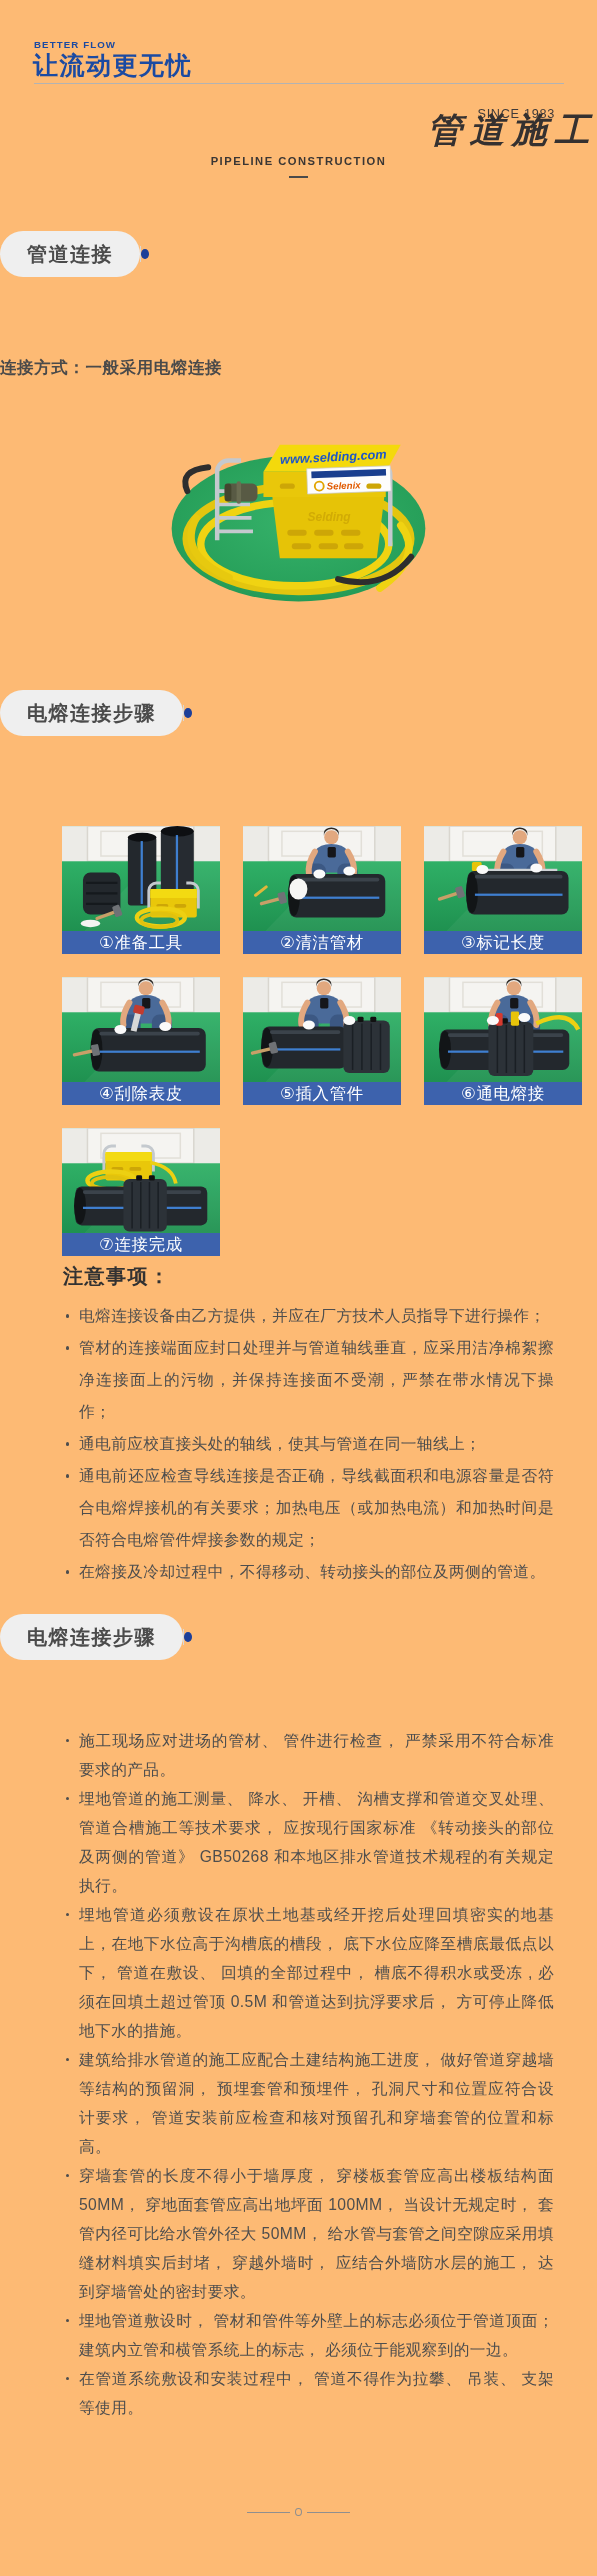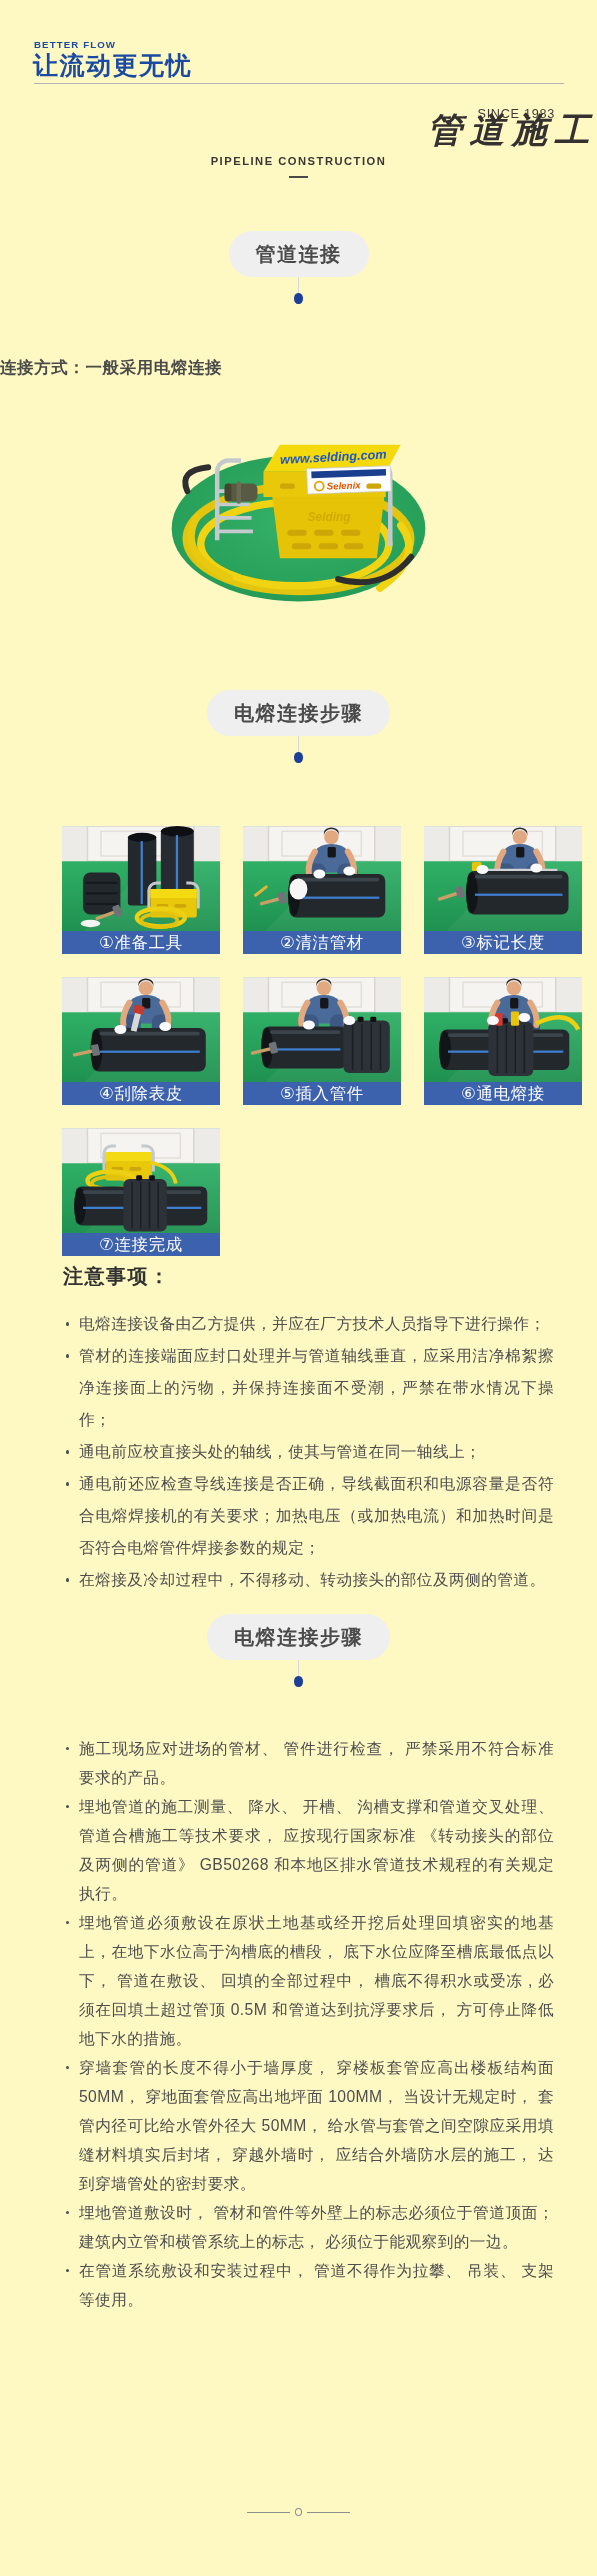--- a/index.html
+++ b/index.html
@@ -6,59 +6,59 @@
     --brand-blue:#1b4aa2;
     --navy-dot:#1c3f99;
     --caption-blue:#3d62ad;
     --pill-gray:#efefef;
     --text-dark:#4e4e4e;
   }
   *{margin:0;padding:0;box-sizing:border-box;}
   html,body{background:#ffffff;}
   body{font-family:"Liberation Sans","DejaVu Sans",sans-serif;}
   #page{
-    position:relative;width:597px;height:2576px;margin:0 auto;background:#fef9c3;
+    position:relative;width:597px;height:2576px;margin:0 auto;background:#fdba74;
     outline:0.7px solid #c9c9c9;outline-offset:-0.7px;overflow:hidden;
   }
   
   .tagline{position:absolute;left:34px;top:39px;font-size:9.7px;font-weight:700;
     color:var(--brand-blue);letter-spacing:1.1px;}
   .logo{position:absolute;left:33px;top:49px;font-size:25px;font-weight:900;
     color:var(--brand-blue);letter-spacing:1.5px;}
   .since{position:absolute;right:42px;top:60px;font-size:12.7px;color:#3f3a39;letter-spacing:0.7px;margin-top:47px;}
   .header-rule{position:absolute;left:34px;top:83px;width:530px;height:0.7px;background:#b3b3b3;}
   
   .title-zh{position:absolute;left:0;top:107px;width:100%;text-align:right;
     font-size:35px;font-weight:800;color:#353130;letter-spacing:7.5px;text-indent:7.5px;font-style:italic;}
   .title-en{position:absolute;left:0;top:155px;width:100%;text-align:center;
     font-size:11.2px;font-weight:600;color:#3a3634;letter-spacing:1.5px;}
   .title-dash{position:absolute;left:50%;top:176px;width:19.4px;height:2.2px;margin-left:-9.7px;background:#4a4a4a;}
   
-  .badge-wrap{position:absolute;left:0;width:100%;display:flex;flex-direction:column;align-items:center;}
+  .badge-wrap{position:absolute;left:0;width:100%;display:flex;align-items:center;}
   .badge-pill{background:var(--pill-gray);color:#4b4b4b;font-size:20px;font-weight:700;
     letter-spacing:1.5px;padding:9.7px 27px;border-radius:30px;}
   .badge-stem{width:0.7px;height:15.7px;background:#d9d9d9;}
   .badge-dot{width:8.2px;height:10.5px;border-radius:50%;background:var(--navy-dot);}
   
   .lead{position:absolute;left:0;top:357px;width:100%;text-align:left;
     font-size:16.4px;font-weight:700;color:#4a4a4a;letter-spacing:0.7px;}
   
   .hero{position:absolute;left:153px;top:400px;width:291px;height:209px;}
   
   .steps{position:absolute;left:62px;top:826px;width:485px;
     display:grid;grid-template-columns:repeat(3,1fr);gap:23px;}
   .step{display:flex;flex-direction:column;}
   .step .photo{height:105px;overflow:hidden;background:#27a35b;}
   .step .photo svg{display:block;}
   .step .cap{height:23px;background:var(--caption-blue);color:#fff;font-size:16.4px;
     display:flex;align-items:center;justify-content:center;letter-spacing:0.7px;}
   
   .notice-h{position:absolute;left:63px;top:1263px;font-size:20px;font-weight:800;color:#323232;letter-spacing:1.5px;}
   .blist{position:absolute;left:79px;width:475px;list-style:none;
-    color:var(--text-dark);font-size:15.7px;text-align:justify;letter-spacing:0.4px;margin-top:8px;}
+    color:var(--text-dark);font-size:15.7px;text-align:justify;letter-spacing:0.4px;}
   .blist li{position:relative;}
   .blist li::before{content:"";position:absolute;left:-13.4px;width:3.7px;height:3.7px;
     border-radius:50%;background:var(--text-dark);}
   #list1{top:1300px;}
   #list1 li{line-height:32px;}
   #list1 li::before{top:14px;}
   #list2{top:1726px;}
   #list2 li{line-height:29px;}
   #list2 li::before{top:12.7px;}
   
@@ -452,20 +452,21 @@
   <div class="badge-wrap" style="top:1614px">
     <div class="badge-pill">电熔连接步骤</div>
     <div class="badge-stem"></div>
     <div class="badge-dot"></div>
   </div>
 
   <ul class="blist" id="list2">
       <li>施工现场应对进场的管材、 管件进行检查， 严禁采用不符合标准要求的产品。</li>
       <li>埋地管道的施工测量、 降水、 开槽、 沟槽支撑和管道交叉处理、 管道合槽施工等技术要求， 应按现行国家标准 《转动接头的部位及两侧的管道》 GB50268 和本地区排水管道技术规程的有关规定执行。</li>
       <li>埋地管道必须敷设在原状土地基或经开挖后处理回填密实的地基上，在地下水位高于沟槽底的槽段， 底下水位应降至槽底最低点以下， 管道在敷设、 回填的全部过程中， 槽底不得积水或受冻 , 必须在回填土超过管顶 0.5M 和管道达到抗浮要求后， 方可停止降低地下水的措施。</li>
+      <li>建筑给排水管道的施工应配合土建结构施工进度， 做好管道穿越墙等结构的预留洞， 预埋套管和预埋件， 孔洞尺寸和位置应符合设计要求， 管道安装前应检查和核对预留孔和穿墙套管的位置和标高。</li>
       <li>穿墙套管的长度不得小于墙厚度， 穿楼板套管应高出楼板结构面 50MM， 穿地面套管应高出地坪面 100MM， 当设计无规定时， 套管内径可比给水管外径大 50MM， 给水管与套管之间空隙应采用填缝材料填实后封堵， 穿越外墙时， 应结合外墙防水层的施工， 达到穿墙管处的密封要求。</li>
       <li>埋地管道敷设时， 管材和管件等外壁上的标志必须位于管道顶面； 建筑内立管和横管系统上的标志， 必须位于能观察到的一边。</li>
       <li>在管道系统敷设和安装过程中， 管道不得作为拉攀、 吊装、 支架等使用。</li>
     </ul>
 
   <div class="footer-div">
     <div class="fline"></div>
     <div class="fcirc"></div>
     <div class="fline"></div>
   </div>

